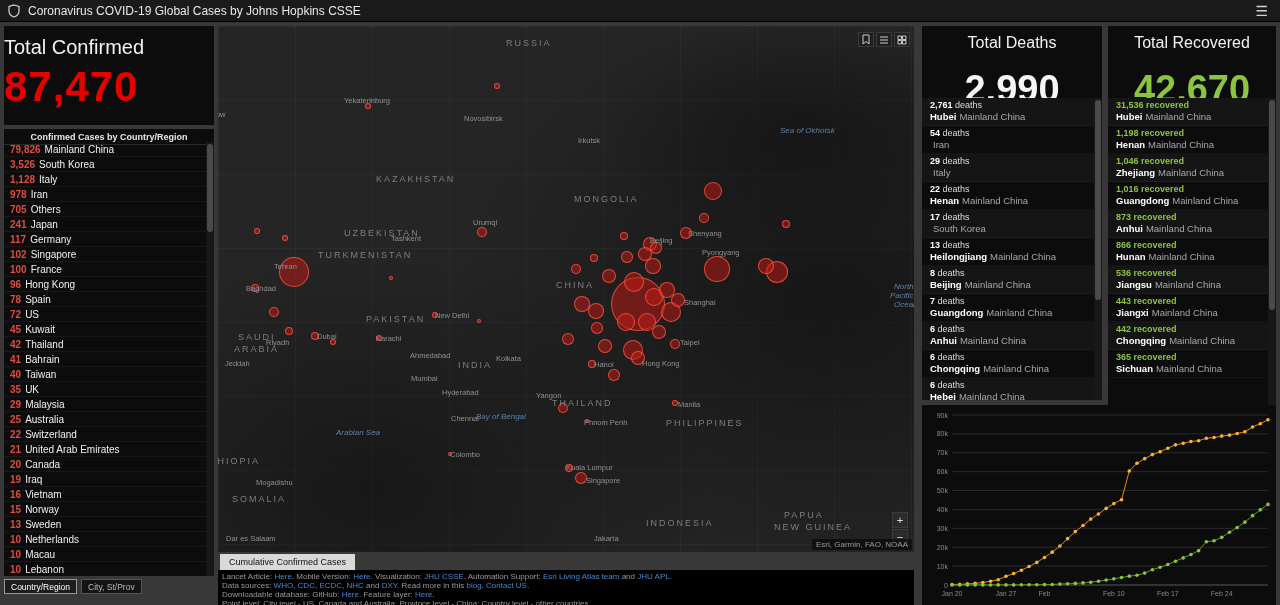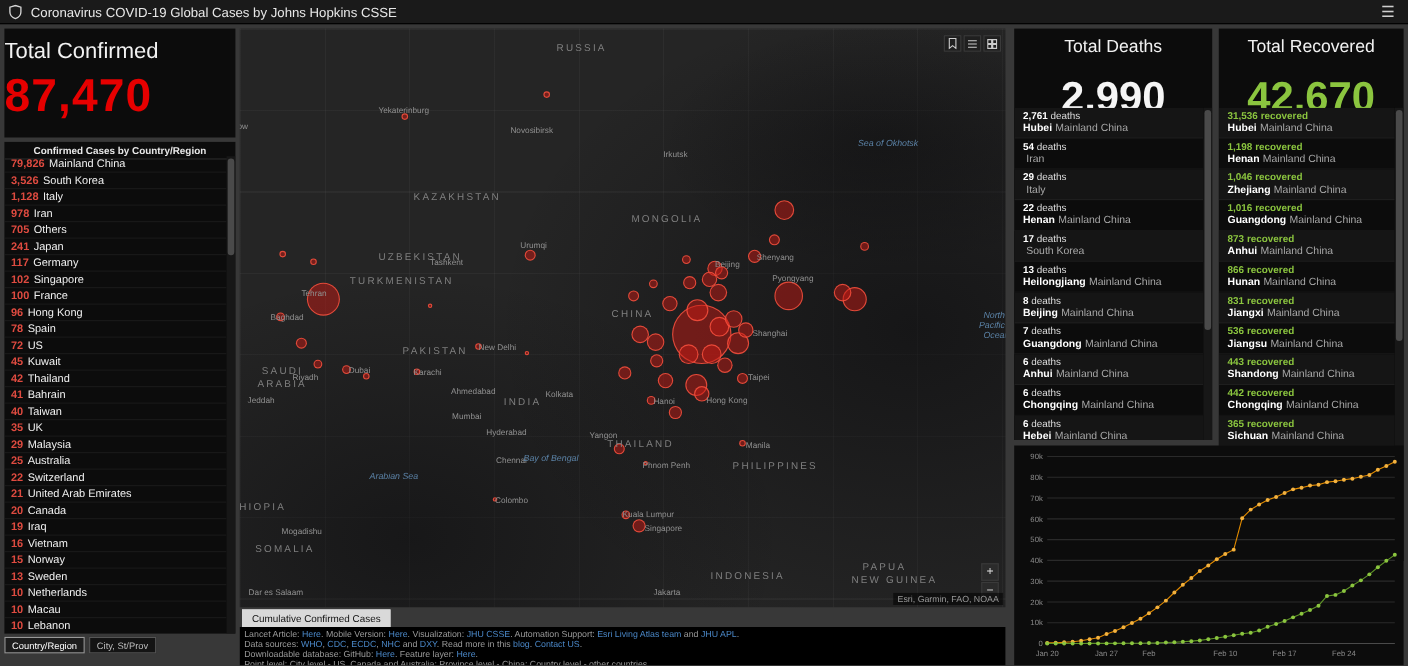--- a/index.html
+++ b/index.html
@@ -316,21 +316,21 @@
         <div class="country-label" style="left: 566px; top: 484px;">PAPUA</div>
         <div class="country-label" style="left: 556px; top: 496px;">NEW GUINEA</div>
         <div class="country-label" style="left: -16px; top: 430px;">ETHIOPIA</div>
         <div class="country-label" style="left: 14px; top: 468px;">SOMALIA</div>
       </div>
     <div>
 
     <div class="city-label" style="left: -20px; top: 84px;">Moscow</div>
         <div class="city-label" style="left: 126px; top: 70px;">Yekaterinburg</div>
         <div class="city-label" style="left: 246px; top: 88px;">Novosibirsk</div>
-        <div class="city-label" style="left: 385px; top: 110px;">Irkutsk</div>
+        <div class="city-label" style="left: 360px; top: 110px;">Irkutsk</div>
         <div class="city-label" style="left: 255px; top: 192px;">Urumqi</div>
         <div class="city-label" style="left: 173px; top: 208px;">Tashkent</div>
         <div class="city-label" style="left: 56px; top: 236px;">Tehran</div>
         <div class="city-label" style="left: 28px; top: 258px;">Baghdad</div>
         <div class="city-label" style="left: 48px; top: 312px;">Riyadh</div>
         <div class="city-label" style="left: 99px; top: 306px;">Dubai</div>
         <div class="city-label" style="left: 7px; top: 333px;">Jeddah</div>
         <div class="city-label" style="left: 217px; top: 285px;">New Delhi</div>
         <div class="city-label" style="left: 158px; top: 308px;">Karachi</div>
         <div class="city-label" style="left: 192px; top: 325px;">Ahmedabad</div>
@@ -499,33 +499,29 @@
         <div class="s-row">
           <div class="s-line1"><span class="num">873</span> <span class="unit">recovered</span></div>
           <div class="s-line2"><span class="reg">Anhui</span><span class="ctry">Mainland China</span></div>
         </div>
 
         <div class="s-row">
           <div class="s-line1"><span class="num">866</span> <span class="unit">recovered</span></div>
           <div class="s-line2"><span class="reg">Hunan</span><span class="ctry">Mainland China</span></div>
         </div>
 
-        <div class="s-row">
-          <div class="s-line1"><span class="num">831</span> <span class="unit">recovered</span></div>
-          <div class="s-line2"><span class="reg">Jiangxi</span><span class="ctry">Mainland China</span></div>
-        </div>
 
         <div class="s-row">
           <div class="s-line1"><span class="num">536</span> <span class="unit">recovered</span></div>
           <div class="s-line2"><span class="reg">Jiangsu</span><span class="ctry">Mainland China</span></div>
         </div>
 
         <div class="s-row">
           <div class="s-line1"><span class="num">443</span> <span class="unit">recovered</span></div>
-          <div class="s-line2"><span class="reg">Shandong</span><span class="ctry">Mainland China</span></div>
+          <div class="s-line2"><span class="reg">Jiangxi</span><span class="ctry">Mainland China</span></div>
         </div>
 
         <div class="s-row">
           <div class="s-line1"><span class="num">442</span> <span class="unit">recovered</span></div>
           <div class="s-line2"><span class="reg">Chongqing</span><span class="ctry">Mainland China</span></div>
         </div>
 
         <div class="s-row">
           <div class="s-line1"><span class="num">365</span> <span class="unit">recovered</span></div>
           <div class="s-line2"><span class="reg">Sichuan</span><span class="ctry">Mainland China</span></div>

